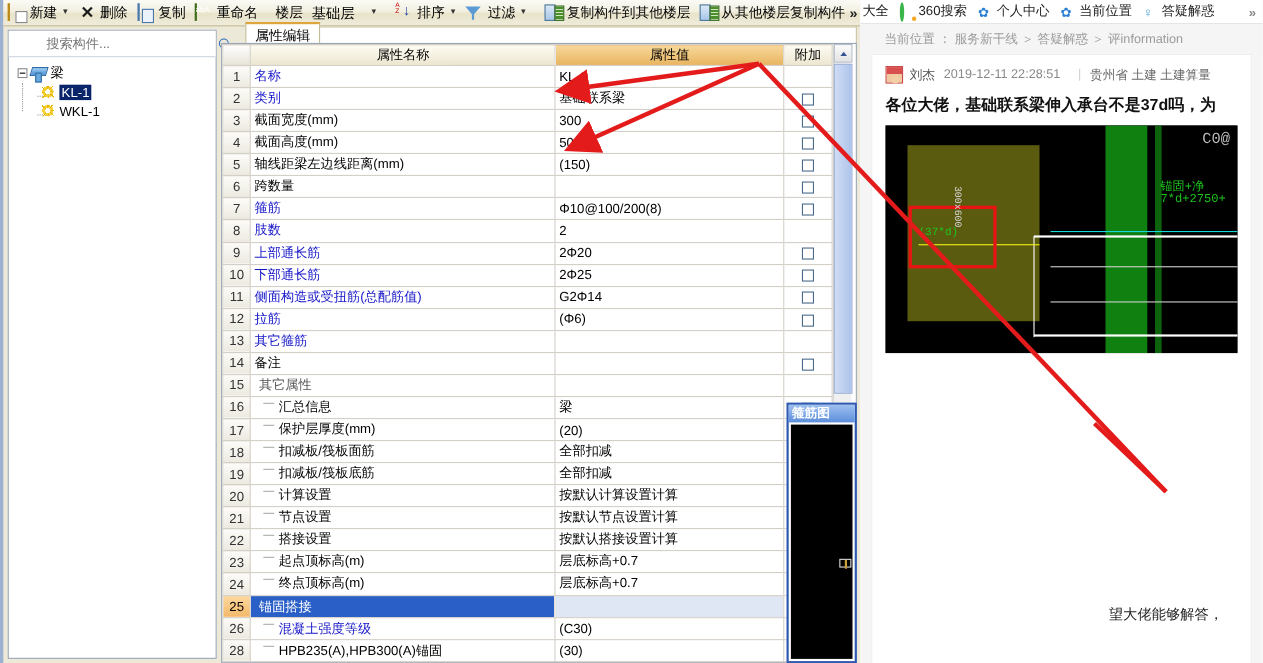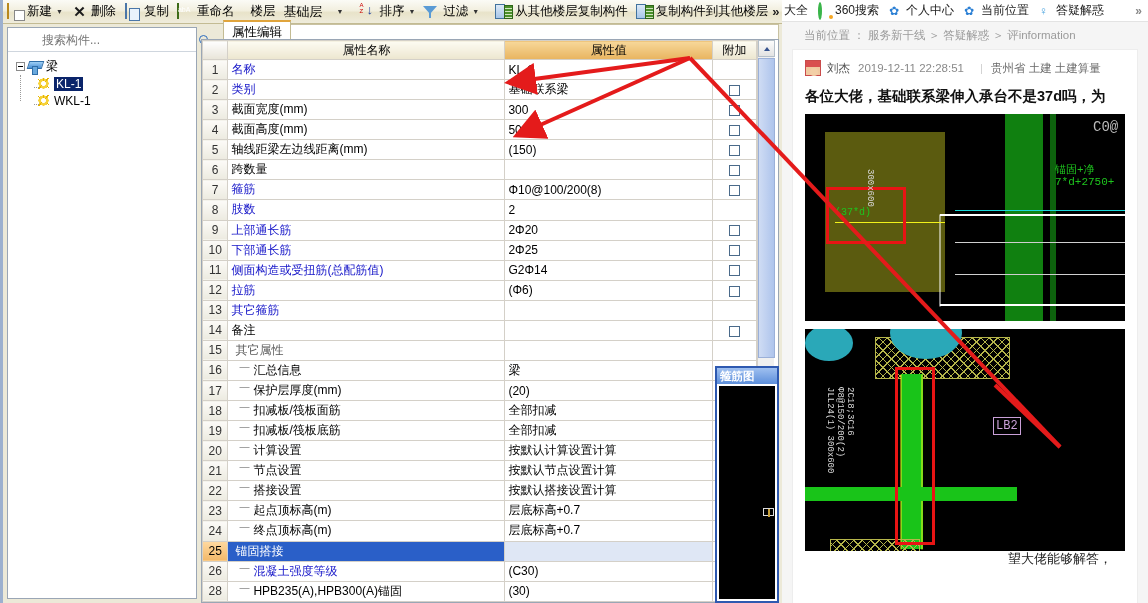--- a/index.html
+++ b/index.html
@@ -246,26 +246,26 @@
         <span class="tb-lbl">排序</span>
         <span class="tb-caret">▼</span>
       </div>
       <div class="tb-item">
         <span class="tb-ico"><span class="ico-filter"></span></span>
         <span class="tb-lbl">过滤</span>
         <span class="tb-caret">▼</span>
       </div>
       <div class="tb-sep"></div>
       <div class="tb-item">
+        <span class="tb-ico"><span class="ico-cpyto"></span></span>
+        <span class="tb-lbl">复制构件到其他楼层</span>
+      </div>
+      <div class="tb-item">
         <span class="tb-ico"><span class="ico-cpyfrom"></span></span>
         <span class="tb-lbl">从其他楼层复制构件</span>
-      </div>
-      <div class="tb-item">
-        <span class="tb-ico"><span class="ico-cpyto"></span></span>
-        <span class="tb-lbl">复制构件到其他楼层</span>
       </div>
       <div class="tb-more">»</div>
     </div>
 
     <div class="comp-panel">
       <div class="search-row">
         <input class="search-input" type="text" placeholder="搜索构件..." style="">
         <div class="search-btn">
           <span class="mag"></span>
         </div>
@@ -538,36 +538,20 @@
         <div class="cline" style="left:150px;top:96px;width:200px;"></div>
         <div class="yline" style="left:30px;top:108px;width:110px;"></div>
         <div class="redbox" style="left:21px;top:73px;width:80px;height:57px;"></div>
         <div class="gtxt" style="left:30px;top:93px;">(37*d)</div>
         <div class="gtxt" style="left:250px;top:48px;font-size:11px;">锚固+净</div>
         <div class="gtxt" style="left:250px;top:62px;font-size:11px;">7*d+2750+</div>
         <div class="wtxt" style="left:70px;top:55px;transform:rotate(90deg);transform-origin:left top;">300x600</div>
         <div class="wtxt" style="left:288px;top:5px;color:#bbb;font-size:14px;">C0@</div>
       </div>
 
-      <div class="imgbox cad2">
-        <div class="cadfill"></div>
-        <div class="hatch" style="left:70px;top:8px;width:135px;height:42px;border:1px solid #b5b54a;"></div>
-        <div class="circ" style="left:85px;top:-22px;width:72px;height:52px;"></div>
-        <div class="circ" style="left:0px;top:-4px;width:48px;height:36px;"></div>
-        <div class="gbar" style="left:96px;top:45px;width:22px;height:175px;"></div>
-        <div class="yline" style="left:96px;top:45px;width:175px;transform:rotate(90deg);"></div>
-        <div class="yline" style="left:117px;top:45px;width:175px;transform:rotate(90deg);"></div>
-        <div class="gbar" style="left:0;top:158px;width:212px;height:14px;"></div>
-        <div class="hatch" style="left:25px;top:210px;width:90px;height:14px;border:1px solid #b5b54a;"></div>
-        <div class="redbox" style="left:90px;top:38px;width:40px;height:178px;"></div>
-        <div class="wtxt" style="left:30px;top:58px;transform:rotate(90deg);transform-origin:left top;">JLL24(1) 300x600</div>
-        <div class="wtxt" style="left:40px;top:58px;transform:rotate(90deg);transform-origin:left top;">Φ8@150/200(2)</div>
-        <div class="wtxt" style="left:50px;top:58px;transform:rotate(90deg);transform-origin:left top;">2C18;3C16</div>
-        <div class="wtxt" style="left:188px;top:88px;color:#c9a0d8;font-size:12px;border:1px solid #c9a0d8;padding:1px 2px;">LB2</div>
-      </div>
 
       <div style="position:absolute;left:215px;top:500px;font-size:13px;color:#222;white-space:nowrap;">望大佬能够解答，</div>
     </div>
   </div>
 
   <svg id="arrows" viewBox="0 0 1148 603">
     <defs>
       <marker id="ah" markerWidth="8" markerHeight="8" refX="6" refY="4" orient="auto">
         <path d="M0,0 L8,4 L0,8 z" fill="#e41b1b"></path>
       </marker>

